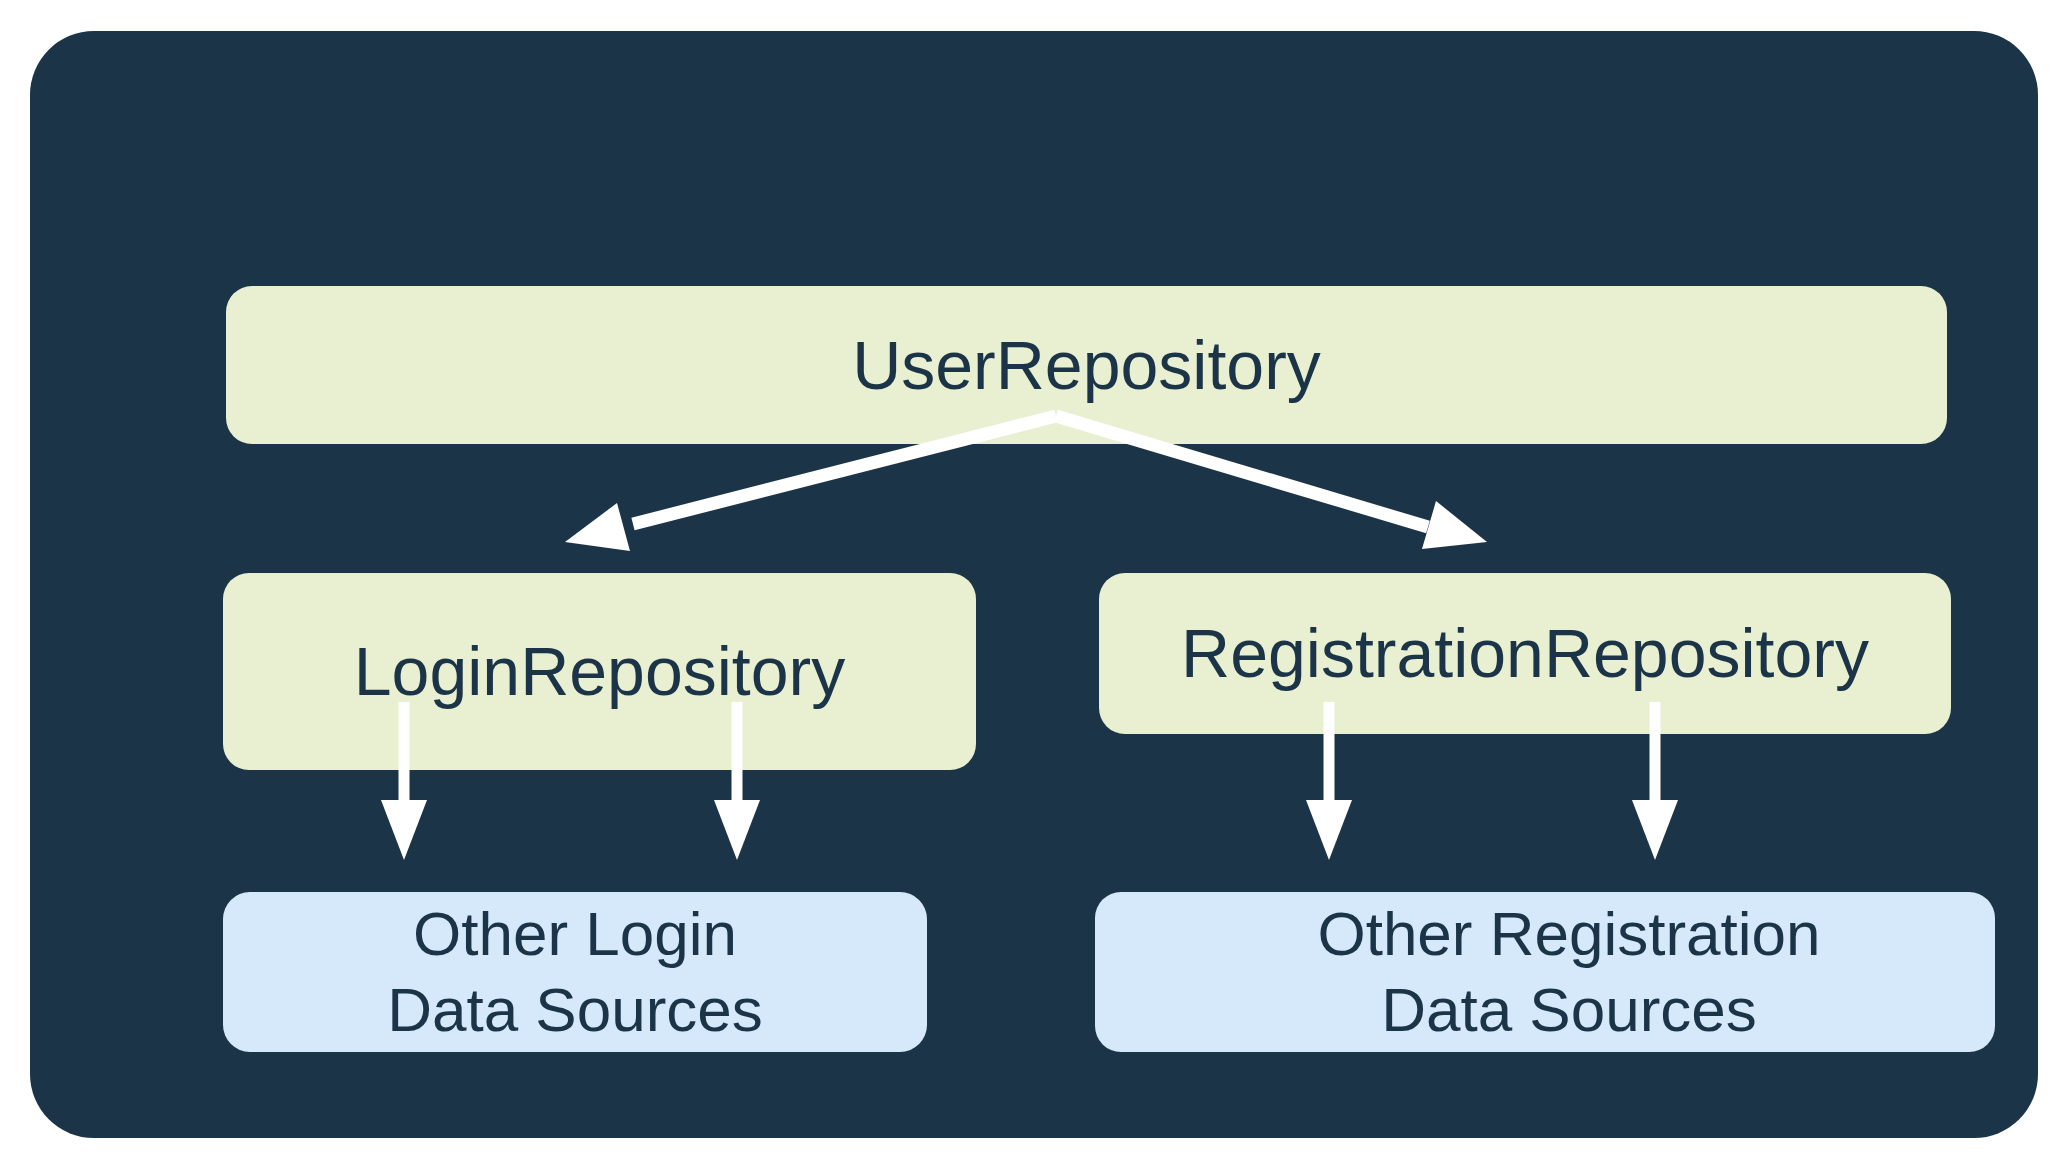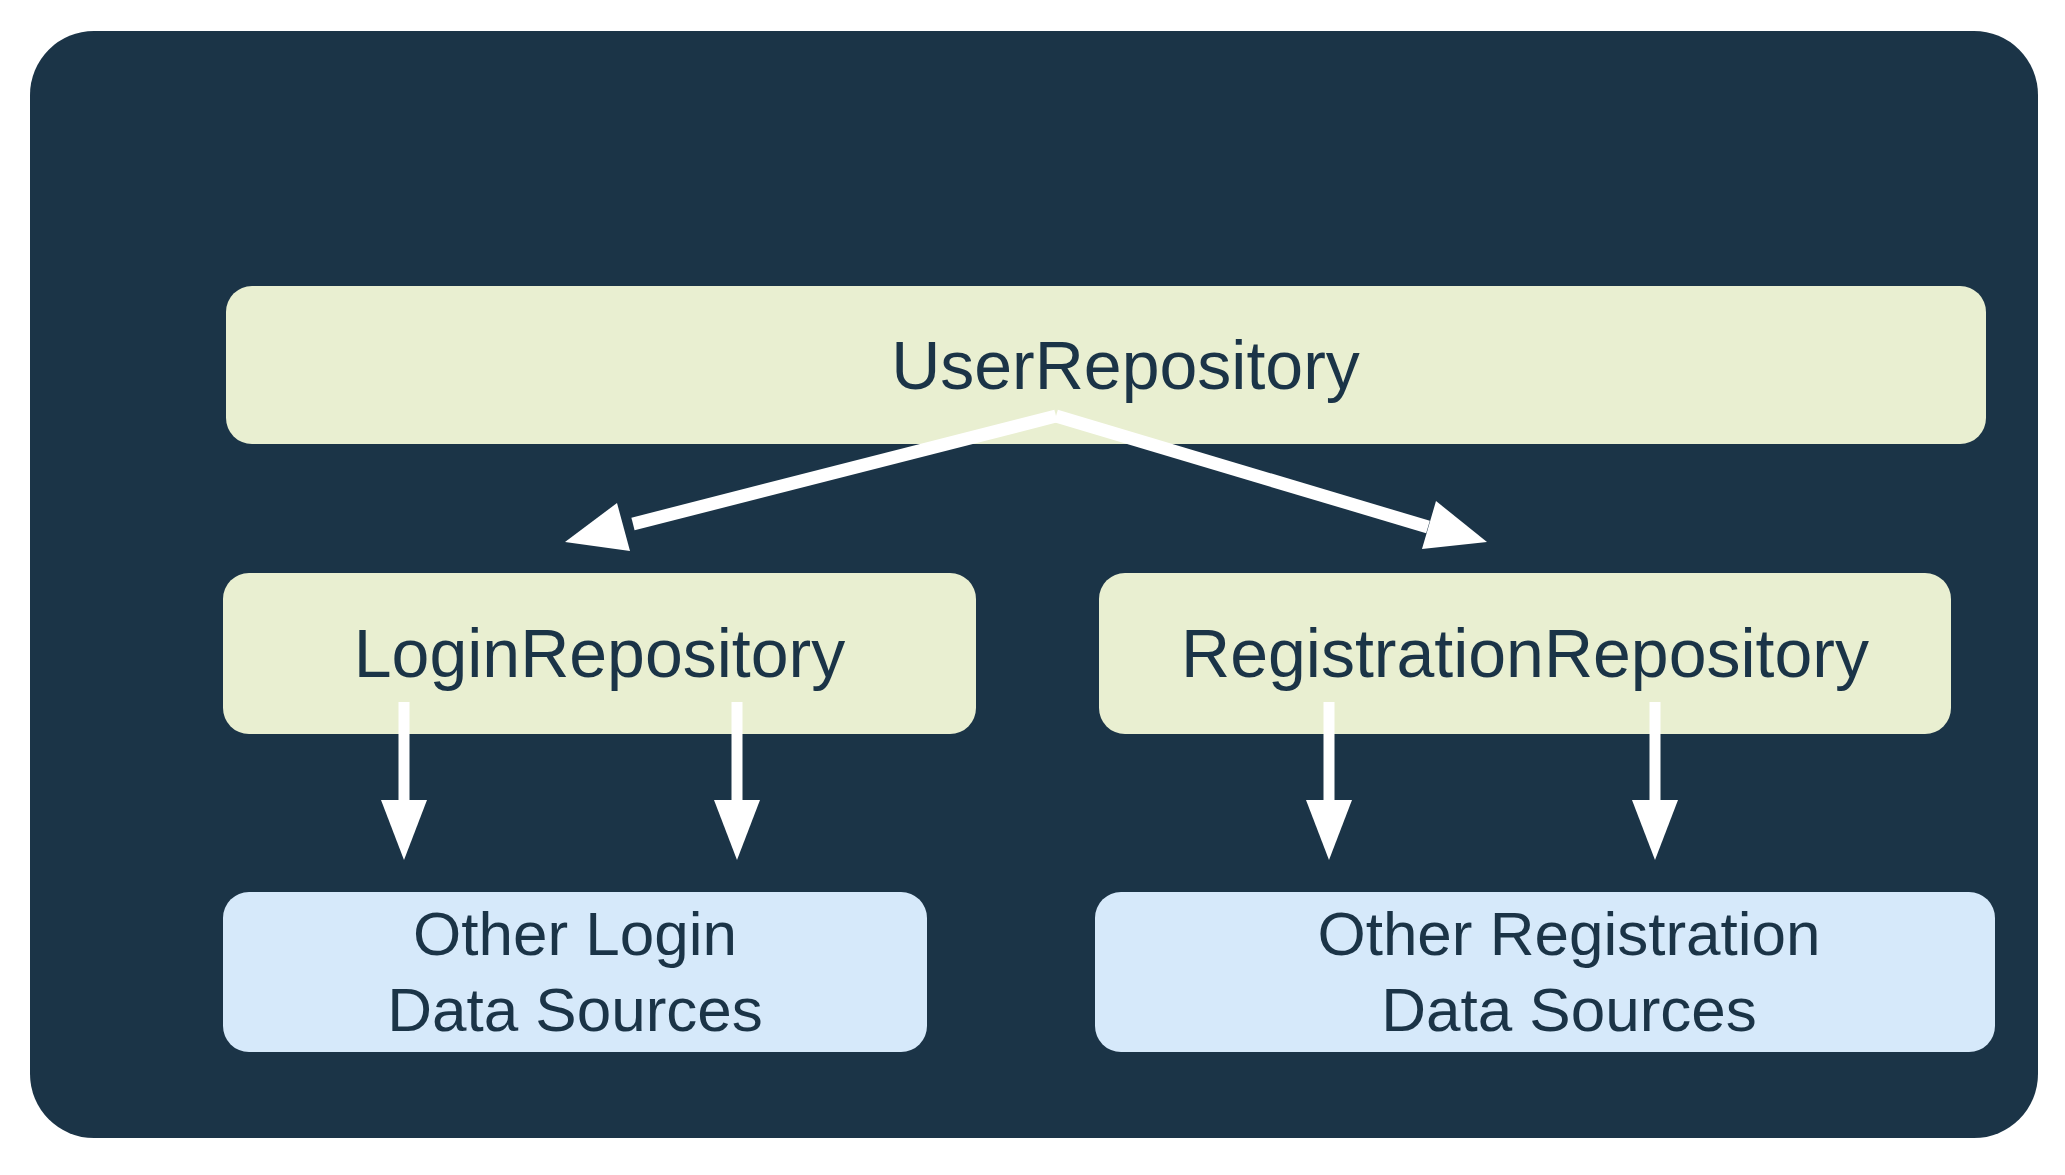--- a/index.html
+++ b/index.html
@@ -29,24 +29,24 @@
     color:var(--title-text,#fff);
     letter-spacing:0px;white-space:nowrap;
   }
   .node{
     position:absolute;display:flex;align-items:center;justify-content:center;
     border-radius:26px;color:var(--node-text,#1B3447);
     text-align:center;
   }
   .node.repo{background:var(--repository-node-fill,#E9EFD1);font-size:68px;line-height:1.1;}
   .node.source{background:var(--data-source-node-fill,#D6E9FA);font-size:62px;line-height:76px;}
-  #node-user{left:196px;top:255px;width:1721px;height:158px;padding-left:39px;}
-  #node-login{left:193px;top:542px;width:753px;height:161px;}
+  #node-user{left:196px;top:255px;width:1721px;height:158px;}
+  #node-login{left:193px;top:542px;width:753px;height:197px;}
   #node-reg{left:1069px;top:542px;width:852px;height:161px;}
-  #node-other-login{left:193px;top:861px;width:704px;height:160px;}
+  #node-other-login{left:193px;top:861px;width:704px;height:160px;border-radius:27px;}
   #node-other-reg{left:1065px;top:861px;width:852px;height:160px;padding-left:48px;}
   svg.arrows{position:absolute;left:0;top:0;pointer-events:none;}
   .arrow-line{stroke:var(--arrow,#fff);stroke-width:13px;fill:none;}
   .arrow-head{fill:var(--arrow,#fff);stroke:none;}
 </style>
 </head>
 <body>
 
 <div class="panel">
 

